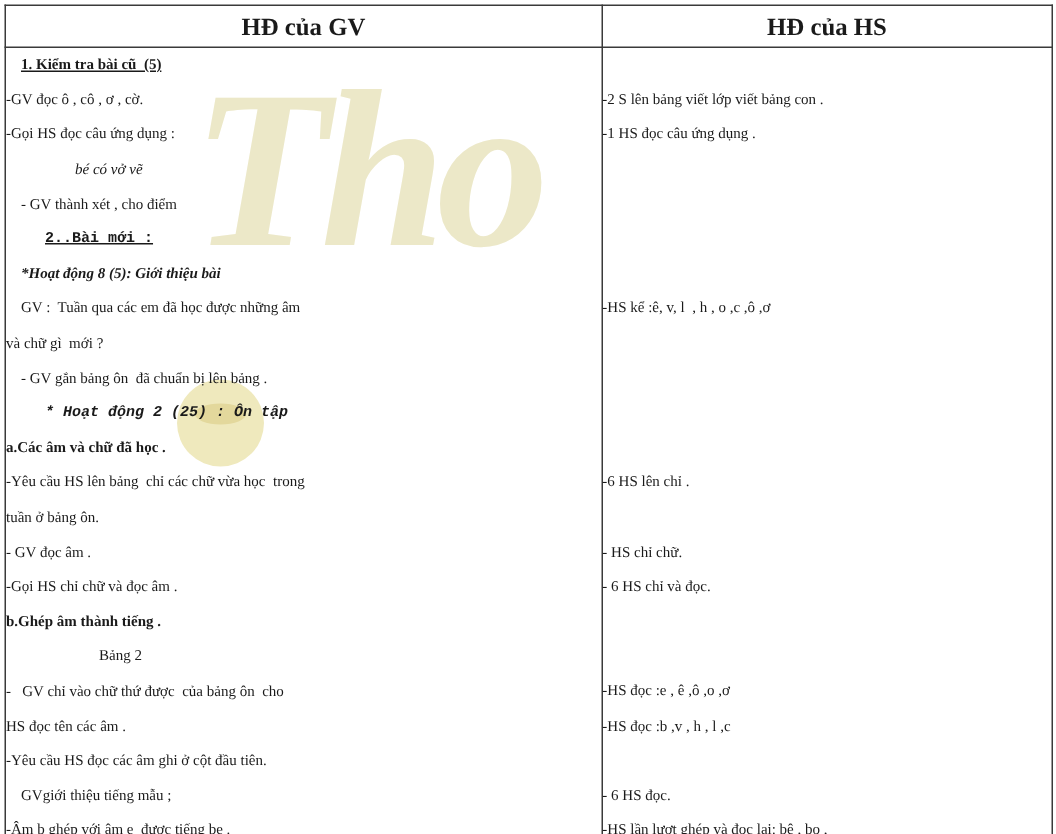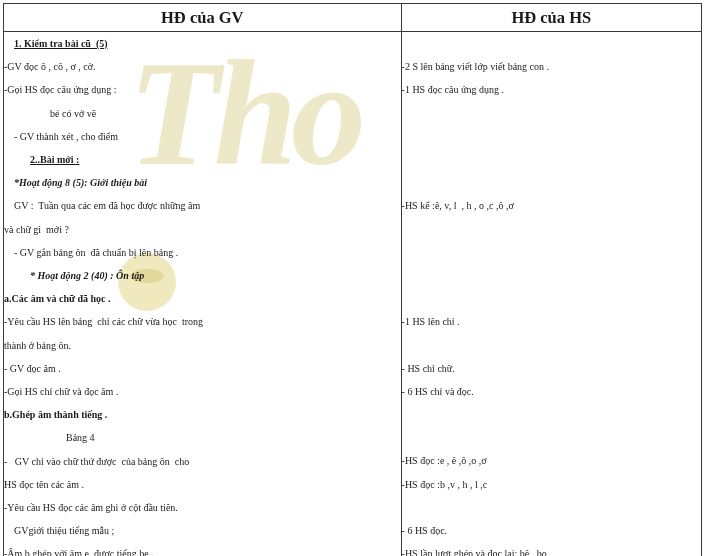--- a/index.html
+++ b/index.html
@@ -106,22 +106,22 @@
     white-space: pre-wrap;
     min-height: 23.2px;
   }
 
   
   .b { font-weight: bold; }
   .bi { font-weight: bold; font-style: italic; }
   .u { text-decoration: underline; }
 
   .ind1 { padding-left: 10px; }
-  .ind2 { padding-left: 26px; }
-  .ind3 { padding-left: 46px; }
+  .ind2 { padding-left: 26px; font-family: Liberation Mono, monospace; }
+  .ind3 { padding-left: 46px; font-style: italic; }
   .ind4 { padding-left: 62px; }
 </style>
 </head>
 <body>
 
 <div class="watermark">
   <div class="wm-text">Tho</div>
   <div class="wm-blob"></div>
 </div>
 
@@ -144,28 +144,28 @@
               <div class="ln ind1 b u">1. Kiểm tra bài cũ  (5)</div>
               <div class="ln  ">-GV đọc ô , cô , ơ , cờ.</div>
               <div class="ln  ">-Gọi HS đọc câu ứng dụng :</div>
               <div class="ln ind3 ">bé có vở vẽ</div>
               <div class="ln ind1 ">- GV thành xét , cho điểm</div>
               <div class="ln ind2 b u">2..Bài mới :</div>
               <div class="ln ind1 bi">*Hoạt động 8 (5): Giới thiệu bài</div>
               <div class="ln ind1 ">GV :  Tuần qua các em đã học được những âm</div>
               <div class="ln  ">và chữ gì  mới ?</div>
               <div class="ln ind1 ">- GV gắn bảng ôn  đã chuẩn bị lên bảng .</div>
-              <div class="ln ind2 bi">* Hoạt động 2 (40) : Ôn tập</div>
+              <div class="ln ind2 bi">* Hoạt động 2 (25) : Ôn tập</div>
               <div class="ln  b">a.Các âm và chữ đã học .</div>
               <div class="ln  ">-Yêu cầu HS lên bảng  chỉ các chữ vừa học  trong</div>
-              <div class="ln  ">thành ở bảng ôn.</div>
+              <div class="ln  ">tuần ở bảng ôn.</div>
               <div class="ln  ">- GV đọc âm .</div>
               <div class="ln  ">-Gọi HS chỉ chữ và đọc âm .</div>
               <div class="ln  b">b.Ghép âm thành tiếng .</div>
-              <div class="ln ind4 ">Bảng 4</div>
+              <div class="ln ind4 ">Bảng 2</div>
               <div class="ln  ">-   GV chỉ vào chữ thứ được  của bảng ôn  cho</div>
               <div class="ln  ">HS đọc tên các âm .</div>
               <div class="ln  ">-Yêu cầu HS đọc các âm ghi ở cột đầu tiên.</div>
               <div class="ln ind1 ">GVgiới thiệu tiếng mẫu ;</div>
               <div class="ln  ">-Âm b ghép với âm e  được tiếng be .</div>
             </div>
         </td>
         <td class="cell">
           <div class="lines" id="hs-lines">
               <div class="ln  "></div>
@@ -173,21 +173,21 @@
               <div class="ln  ">-1 HS đọc câu ứng dụng .</div>
               <div class="ln  "></div>
               <div class="ln  "></div>
               <div class="ln  "></div>
               <div class="ln  "></div>
               <div class="ln  ">-HS kể :ê, v, l  , h , o ,c ,ô ,ơ</div>
               <div class="ln  "></div>
               <div class="ln  "></div>
               <div class="ln  "></div>
               <div class="ln  "></div>
-              <div class="ln  ">-1 HS lên chỉ .</div>
+              <div class="ln  ">-6 HS lên chỉ .</div>
               <div class="ln  "></div>
               <div class="ln  ">- HS chỉ chữ.</div>
               <div class="ln  ">- 6 HS chỉ và đọc.</div>
               <div class="ln  "></div>
               <div class="ln  "></div>
               <div class="ln  ">-HS đọc :e , ê ,ô ,o ,ơ</div>
               <div class="ln  ">-HS đọc :b ,v , h , l ,c</div>
               <div class="ln  "></div>
               <div class="ln  ">- 6 HS đọc.</div>
               <div class="ln  ">-HS lần lượt ghép và đọc lại: bê , bo ,</div>

